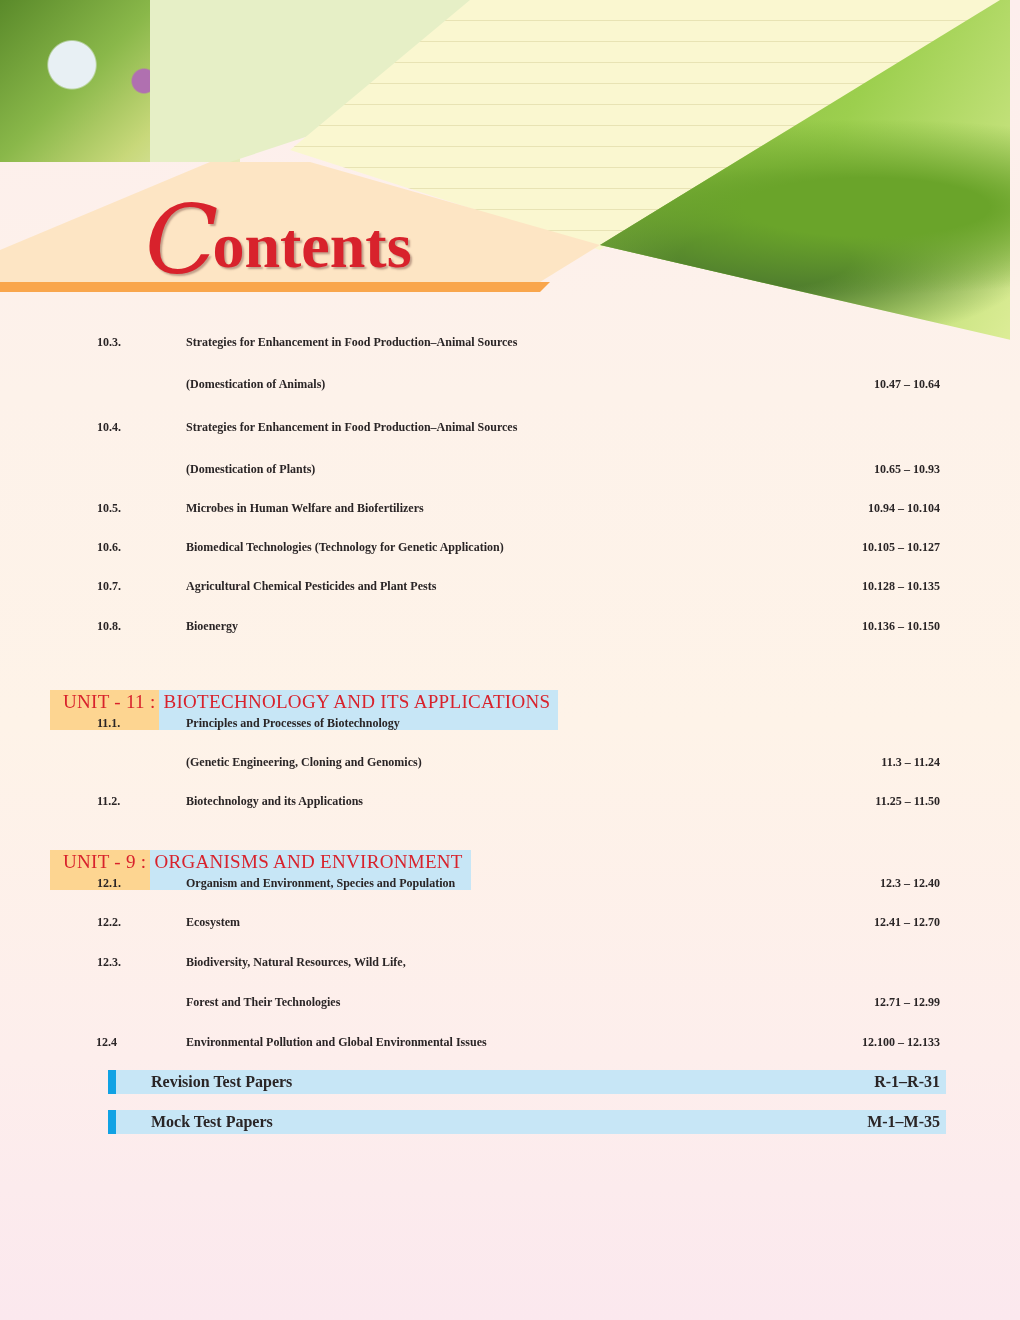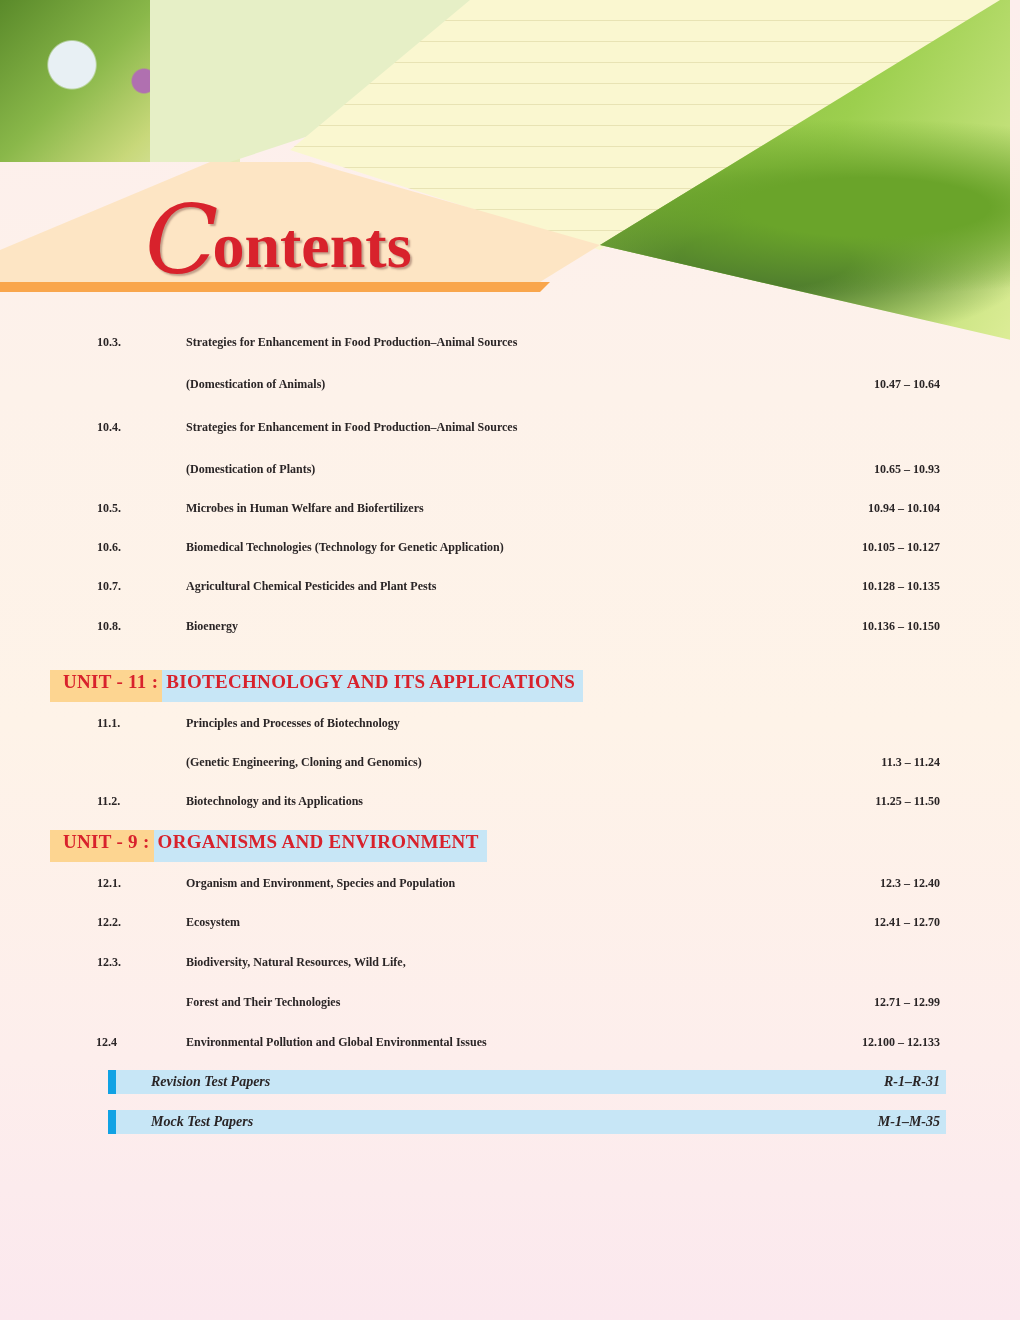--- a/index.html
+++ b/index.html
@@ -53,28 +53,28 @@
     font-family:"DejaVu Serif", serif; font-style:italic; font-weight:normal;
     font-size:96px; margin-right:-6px; position:relative; top:6px;
   }
   .toc { position:absolute; left:0; top:0; width:1020px; }
   .row { position:absolute; left:0; width:1020px; height:26px; font-size:12px; line-height:26px;font-weight:bold; }
   .row .num { position:absolute; left:97px; }
   .row .num.alt { left:96px; }
   .row .txt { position:absolute; left:151px;margin-left:35px; }
   .row .pg  { position:absolute; right:80px; }
   .unit {
-    position:absolute; left:50px; height:32px; line-height:24px; font-size:19px;
-    font-weight:bold; color:#d8222c; display:flex; letter-spacing:0.3px;
+    position:absolute; left:50px; height:40px; line-height:24px; font-size:19px;
+    font-weight:normal; color:#d8222c; display:flex; letter-spacing:0.3px;margin-top:20px;
   }
   .unit .lbl { background:#fdd591; padding:0 4px 0 13px; }
   .unit .ttl { background:#c7e6f6; padding:0 8px 0 4px; }
   .boxrow {
     position:absolute; left:108px; width:838px; height:24px; line-height:24px;
-    background:#c7e6f6; font-size:14px; font-weight:bold;font-style:italic;
+    background:#c7e6f6; font-size:16px; font-weight:bold;
   }
   .boxrow .mark { position:absolute; left:0; top:0; width:8px; height:24px; background:#10a2e4; }
   .boxrow .txt { position:absolute; left:43px; }
   .boxrow .pg { position:absolute; right:6px; }
 </style>
 </head>
 <body>
 
 <div class="header">
   <div class="photo-left"></div>

